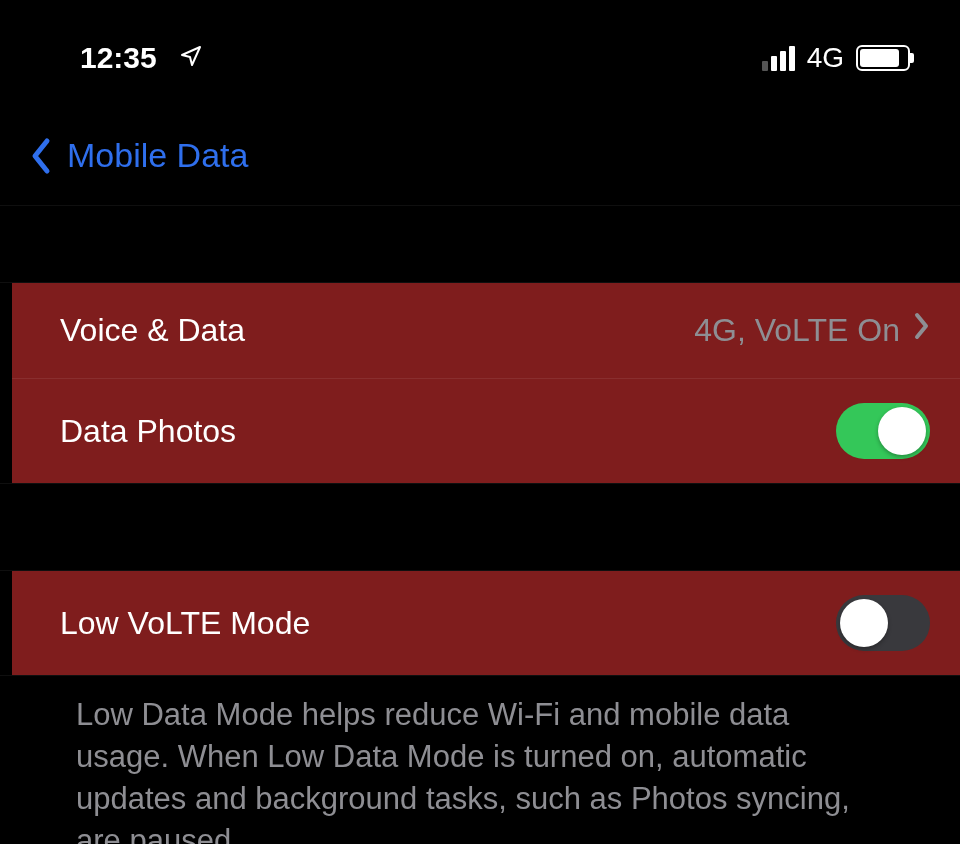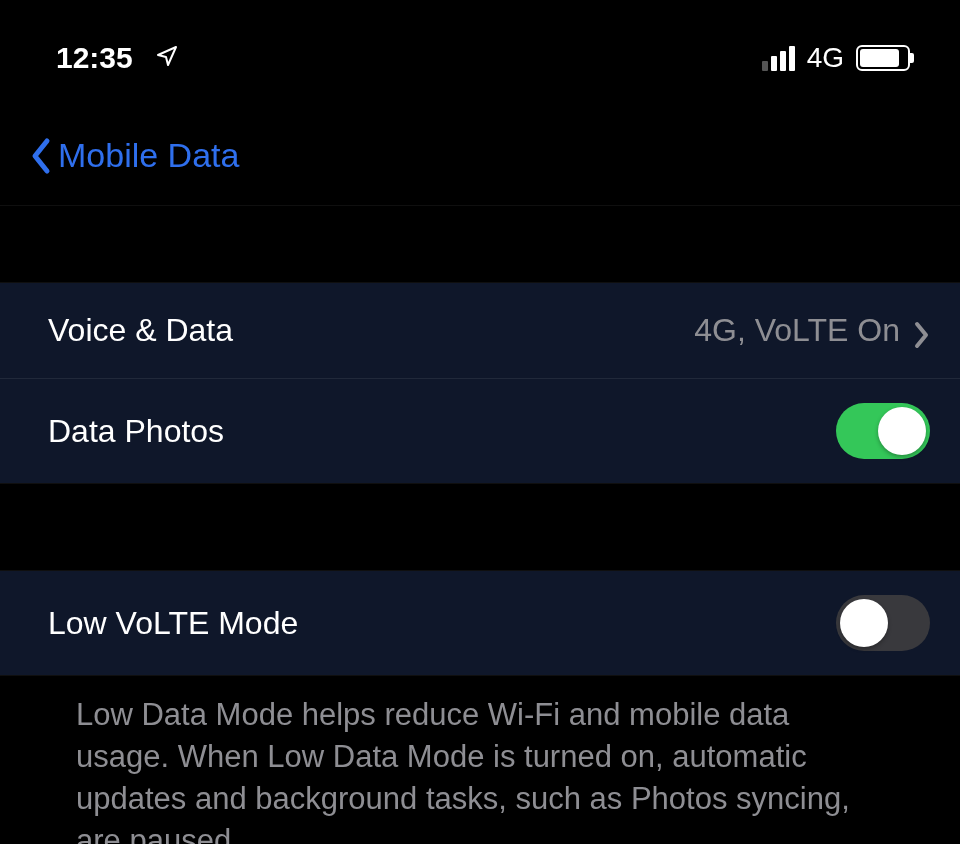--- a/index.html
+++ b/index.html
@@ -12,21 +12,21 @@
       overflow: hidden;
     }
     .status-bar {
       display: flex;
       justify-content: space-between;
       align-items: center;
       padding: 30px 50px 20px 56px;
       font-size: 30px;
       font-weight: 600;
     }
-    .status-left { display: flex; align-items: center; gap: 22px; }
+    .status-left { display: flex; align-items: center; gap: 22px; margin-left: 24px; }
     .status-right { display: flex; align-items: center; gap: 8px; }
     .signal { display: flex; align-items: flex-end; gap: 3px; }
     .signal-bar { width: 6px; background: #fff; border-radius: 1px; }
     .signal-bar.dim { background: #555; }
     .sb1 { height: 10px; }
     .sb2 { height: 15px; }
     .sb3 { height: 20px; }
     .sb4 { height: 25px; }
     .net-label { font-size: 28px; font-weight: 500; margin: 12px 4px; }
     .battery {
@@ -41,21 +41,21 @@
     }
     .battery-fill { width: 85%; height: 100%; background: #fff; border-radius: 3px; }
     .nav-bar {
       display: flex;
       align-items: center;
       padding: 30px 30px 30px 28px;
     }
     .back-button {
       display: flex;
       align-items: center;
-      gap: 6px;
+      gap: 15px;
       color: #2f6fed;
       font-size: 34px;
       font-weight: 400;
       cursor: pointer;
     }
     .back-chevron {
       width: 24px;
       height: 38px;
       display: flex;
       align-items: center;
@@ -67,34 +67,35 @@
       border-top: 1px solid rgba(255,255,255,0.06);
       border-bottom: 1px solid rgba(255,255,255,0.06);
     }
     .section-gap2 {
       background: #000;
       height: 88px;
       border-top: 1px solid rgba(255,255,255,0.06);
       border-bottom: 1px solid rgba(255,255,255,0.06);
     }
     .list {
-      background: #0f172a;
+      background: #7f1d1d;
+      margin-left: 12px;
     }
     .row {
       display: flex;
       align-items: center;
       justify-content: space-between;
       padding: 24px 30px 24px 48px;
       min-height: 96px;
       border-bottom: 1px solid rgba(255,255,255,0.08);
       cursor: pointer;
     }
     .row:last-child { border-bottom: none; }
     .row-label { font-size: 32px; font-weight: 400; color: #fff; }
-    .row-right { display: flex; align-items: flex-end; gap: 14px; }
+    .row-right { display: flex; align-items: flex-start; gap: 14px; }
     .row-value { font-size: 32px; color: #8e8e93; }
     .chevron-right {
       width: 16px; height: 28px;
       display: flex; align-items: center; justify-content: center;
     }
     .switch {
       width: 94px; height: 56px;
       border-radius: 28px;
       position: relative;
       cursor: pointer;

